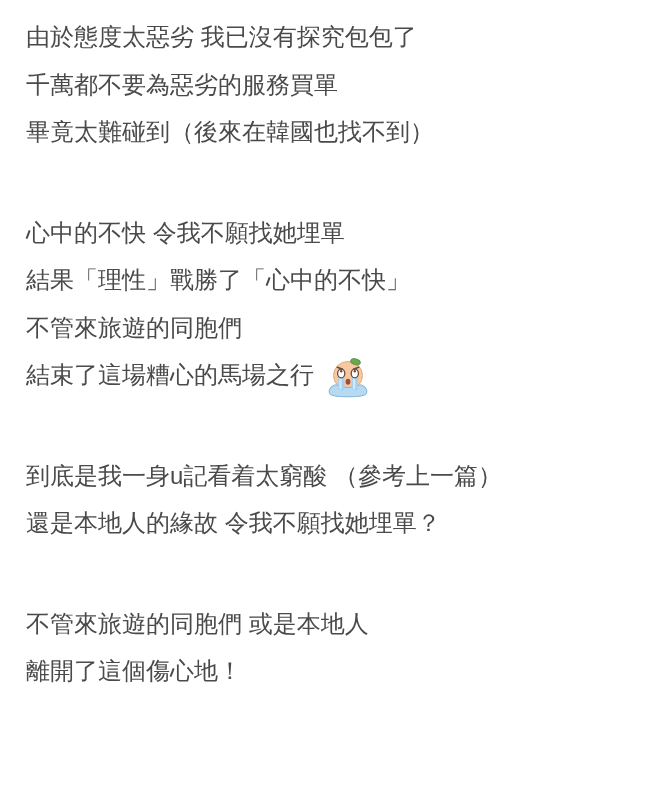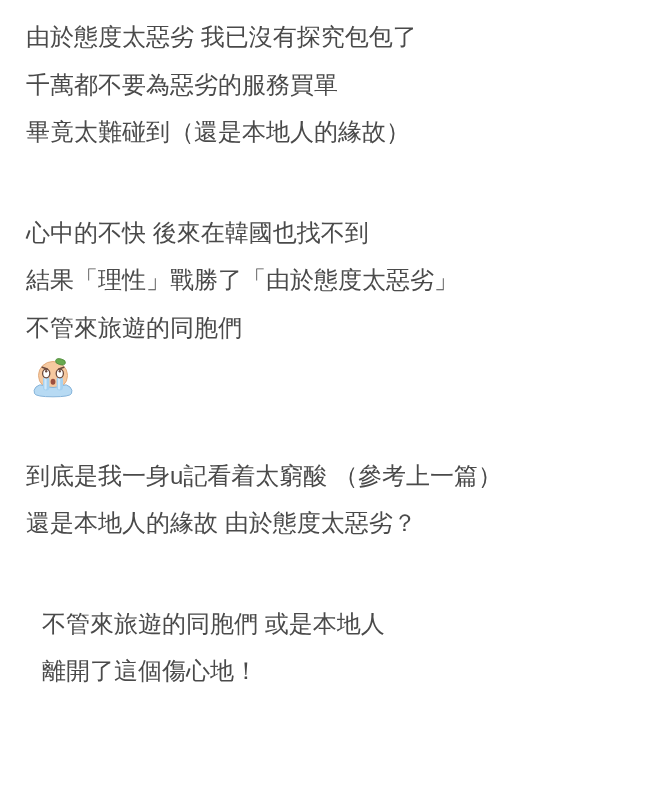--- a/index.html
+++ b/index.html
@@ -25,21 +25,20 @@
     font-size: 24px;
     line-height: 47.5px;
     letter-spacing: 0px;
     font-weight: 400;
   }
   .para {
     margin: 0 0 53px 0;
   }
   .para:last-child {
     margin-bottom: 0;
-    margin-left: 16px;
   }
   .line {
     white-space: nowrap;
     height: 47.5px;
   }
   .emoji-sticker {
     display: inline-block;
     width: 44px;
     height: 40px;
     margin-left: 5px;
@@ -49,27 +48,27 @@
   }
 </style>
 </head>
 <body>
 
 <div class="page">
   <div class="post-text" id="post-text" style="color: rgb(74, 74, 74);">
       <div class="para">
         <div class="line"><span>由於態度太惡劣 我已沒有探究包包了</span></div>
         <div class="line"><span>千萬都不要為惡劣的服務買單</span></div>
-        <div class="line"><span>畢竟太難碰到（還是本地人的緣故）</span></div>
+        <div class="line"><span>畢竟太難碰到（後來在韓國也找不到）</span></div>
       </div>
       <div class="para">
-        <div class="line"><span>心中的不快 後來在韓國也找不到</span></div>
-        <div class="line"><span>結果「理性」戰勝了「由於態度太惡劣」</span></div>
+        <div class="line"><span>心中的不快 令我不願找她埋單</span></div>
+        <div class="line"><span>結果「理性」戰勝了「心中的不快」</span></div>
         <div class="line"><span>不管來旅遊的同胞們</span></div>
-        <div class="line">
+        <div class="line"><span>結束了這場糟心的馬場之行</span>
   <svg class="emoji-sticker" viewBox="0 0 44 40" xmlns="http://www.w3.org/2000/svg">
 
     <ellipse cx="22" cy="17.5" rx="14.5" ry="14" fill="#f6c9a0" stroke="#e2ab7d" stroke-width="1"></ellipse>
 
     <ellipse cx="29.5" cy="3.8" rx="5" ry="2.9" fill="#68a94f" stroke="#4f8c3b" stroke-width="0.8" transform="rotate(14 29.5 3.8)"></ellipse>
 
     <path d="M5 29 q3.5 -3.5 8 -1.5 q4.5 2 9 2 q4.5 0 9 -2 q4.5 -2 8 1.5 q3 3.2 1.5 6.5 q-1.5 3.3 -18.5 3.3 q-17 0 -18.5 -3.3 q-1.5 -3.3 1.5 -6.5 z" fill="#b7daf3" stroke="#86b4da" stroke-width="1"></path>
 
     <rect x="12" y="18.5" width="6.4" height="14" rx="3.2" fill="#a5d1f0"></rect>
     <rect x="25.6" y="18.5" width="6.4" height="14" rx="3.2" fill="#a5d1f0"></rect>
@@ -83,20 +82,20 @@
 
     <path d="M11.2 9.2 l5 1.8" stroke="#6b4a3e" stroke-width="1.5" stroke-linecap="round" fill="none"></path>
     <path d="M32.8 9.2 l-5 1.8" stroke="#6b4a3e" stroke-width="1.5" stroke-linecap="round" fill="none"></path>
 
     <ellipse cx="22" cy="23.8" rx="2.4" ry="3" fill="#9c4f3f"></ellipse>
   </svg>
 </div>
       </div>
       <div class="para">
         <div class="line"><span>到底是我一身u記看着太窮酸 （參考上一篇）</span></div>
-        <div class="line"><span>還是本地人的緣故 由於態度太惡劣？</span></div>
+        <div class="line"><span>還是本地人的緣故 令我不願找她埋單？</span></div>
       </div>
       <div class="para">
         <div class="line"><span>不管來旅遊的同胞們 或是本地人</span></div>
         <div class="line"><span>離開了這個傷心地！</span></div>
       </div>
     </div>
 </div>
 
 </body></html>

